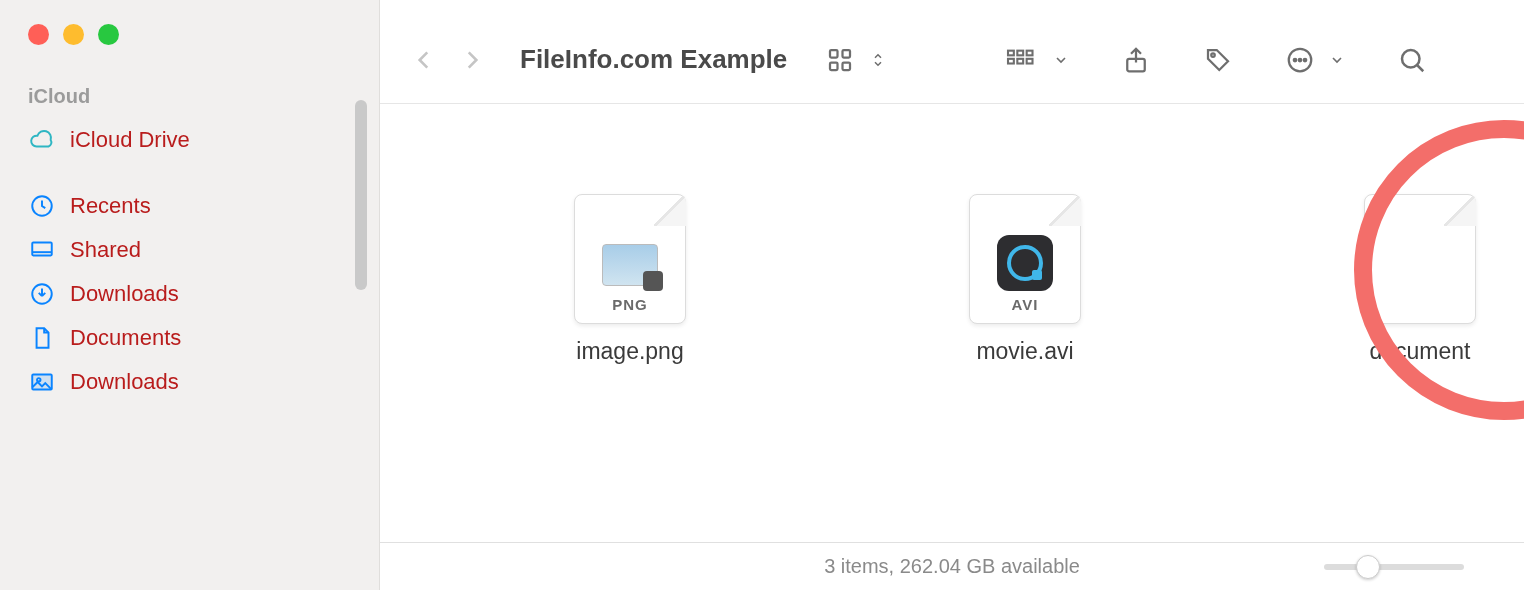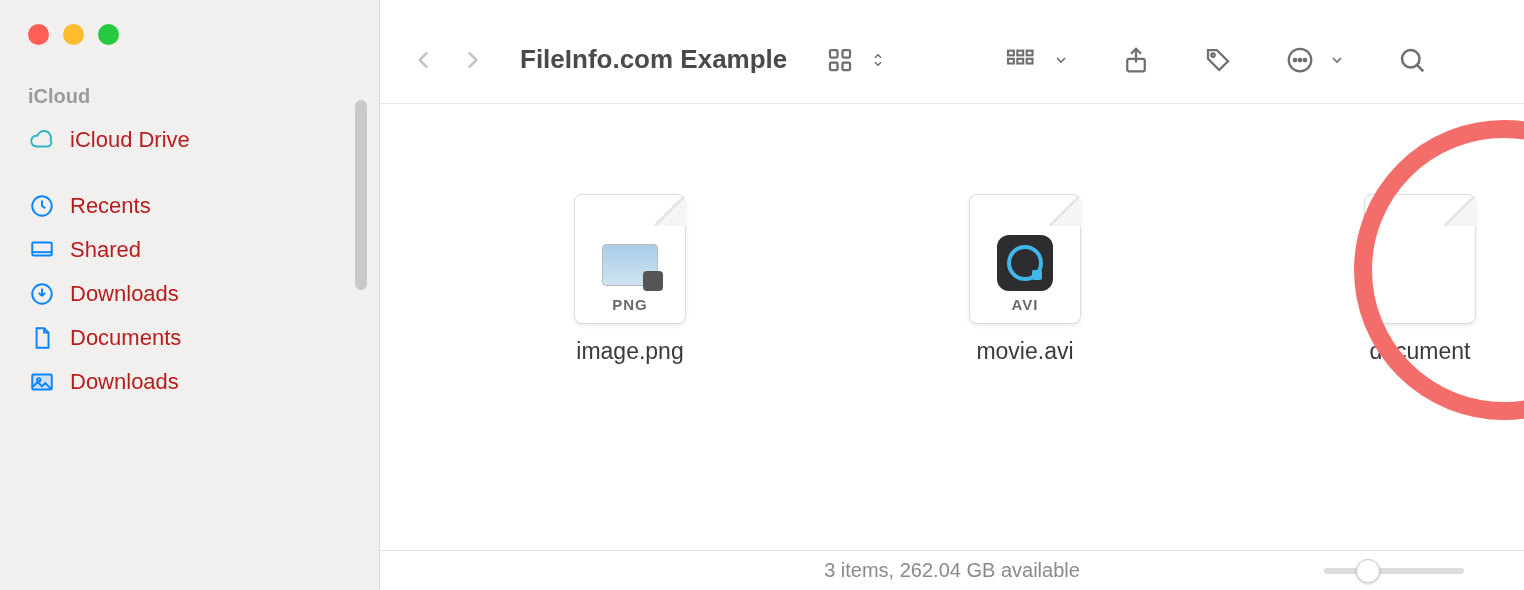--- a/index.html
+++ b/index.html
@@ -189,21 +189,21 @@
   width: 300px; height:300px;
   border: 18px solid #f36e6a;
   border-radius:50%;
   left: 1124px;
   top: 166px;
   transform: translate(-50%,-50%);
   pointer-events:none;
 }
 
 .status-bar {
-  height: 40px;
+  height: 48px;
   border-top:1px solid #e0e0e0;
   display:flex;
   align-items:center;
   justify-content:center;
   font-size:20px;
   color:#8a8a8a;
   position:relative;
 }
 .zoom-slider {
   position:absolute;

